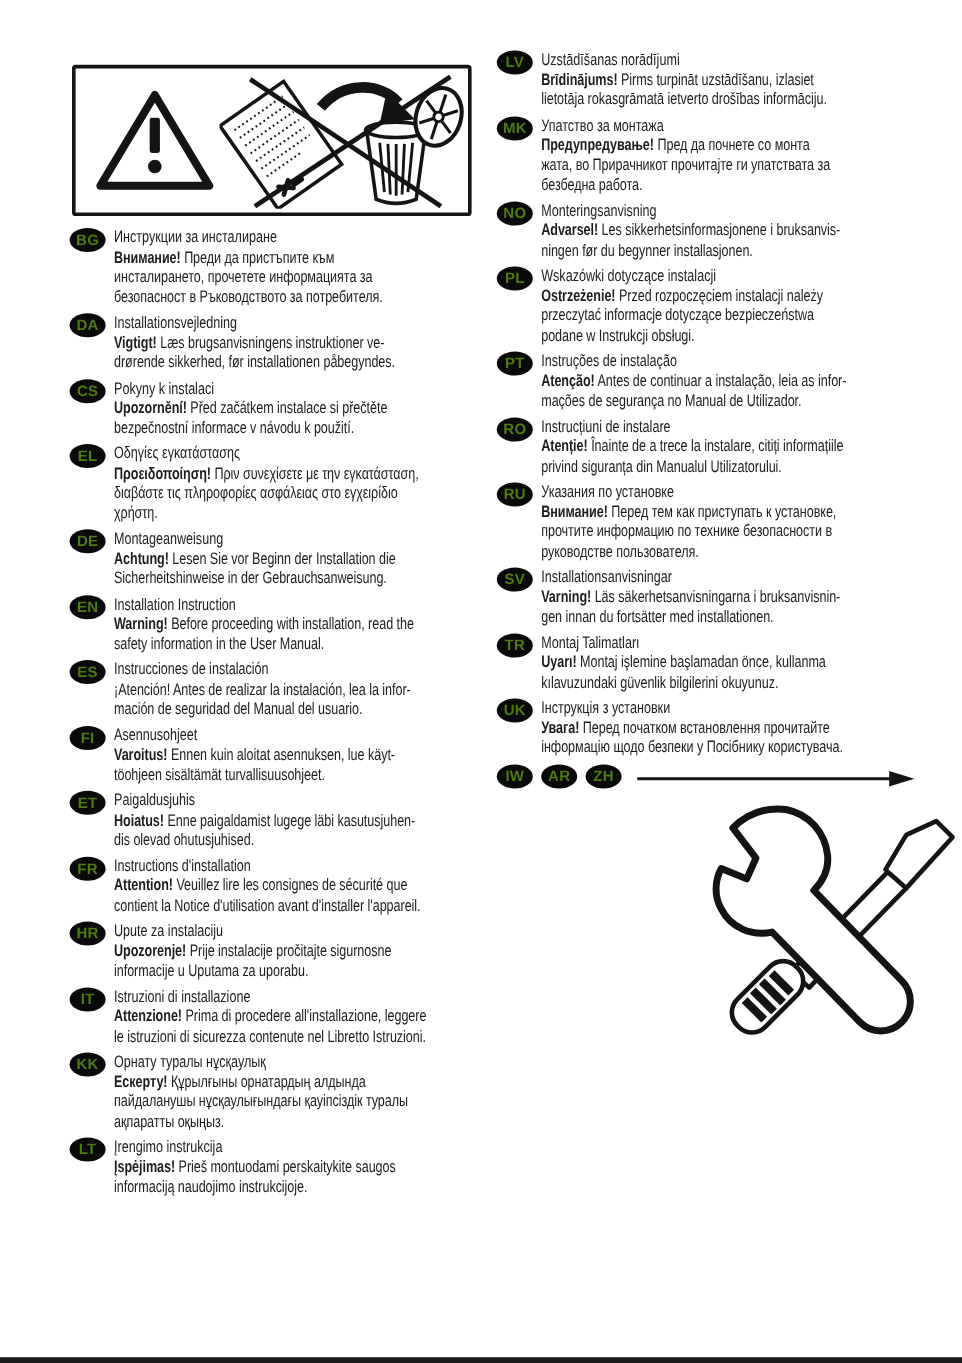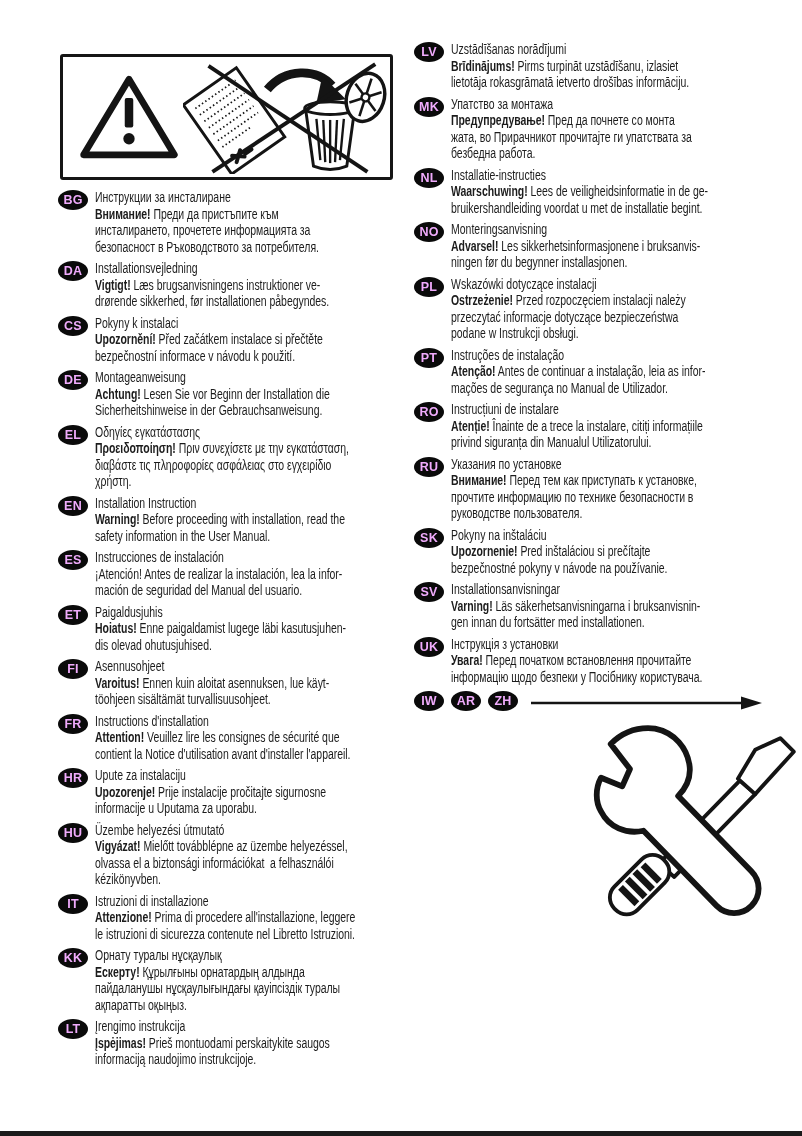--- a/index.html
+++ b/index.html
@@ -16,21 +16,21 @@
     width:327px;height:120px;border:3px solid #151515;border-radius:3px;
     margin:14px 0 10px 2px;display:flex;align-items:center;background:#fff;
   }
   .warning-box .tri{margin-left:14px}
   .warning-box .scene{margin-left:2px}
 
   
   .lang-item{position:relative;padding-left:37px;margin-bottom:5px;min-height:20px}
   .badge{
     display:inline-flex;align-items:center;justify-content:center;
-    background:#0a0a0a;color:#f0abfc;font-weight:bold;font-size:12.5px;
+    background:#0a0a0a;color:#4d7c0f;font-weight:bold;font-size:12.5px;
     width:30px;height:20px;border-radius:50%;letter-spacing:.2px;flex:0 0 auto;
   }
   .lang-item > .badge{position:absolute;left:0;top:0}
   .txt{transform:scaleX(.76);transform-origin:0 0;width:131%}
   .title{font-size:13.8px;line-height:16.5px;white-space:pre}
   .body{font-size:13.8px;line-height:16.5px;margin:0;white-space:pre;letter-spacing:-.05px}
   .warn{font-weight:bold}
   .warn.normal{font-weight:normal}
 
   
@@ -116,91 +116,82 @@
   </div>
         <div class="lang-item">
     <span class="badge">CS</span>
     <div class="txt">
       <div class="title">Pokyny k instalaci</div>
       <p class="body"><b class="warn">Upozornění!</b><span> Před začátkem instalace si přečtěte
 bezpečnostní informace v návodu k použití.</span></p>
     </div>
   </div>
         <div class="lang-item">
-    <span class="badge">DE</span>
-    <div class="txt">
-      <div class="title">Montageanweisung</div>
-      <p class="body"><b class="warn">Achtung!</b><span> Lesen Sie vor Beginn der Installation die
-Sicherheitshinweise in der Gebrauchsanweisung.</span></p>
-    </div>
-  </div>
-        <div class="lang-item">
     <span class="badge">EL</span>
     <div class="txt">
       <div class="title">Οδηγίες εγκατάστασης</div>
       <p class="body"><b class="warn">Προειδοποίηση!</b><span> Πριν συνεχίσετε με την εγκατάσταση,
 διαβάστε τις πληροφορίες ασφάλειας στο εγχειρίδιο
 χρήστη.</span></p>
     </div>
   </div>
         <div class="lang-item">
+    <span class="badge">DE</span>
+    <div class="txt">
+      <div class="title">Montageanweisung</div>
+      <p class="body"><b class="warn">Achtung!</b><span> Lesen Sie vor Beginn der Installation die
+Sicherheitshinweise in der Gebrauchsanweisung.</span></p>
+    </div>
+  </div>
+        <div class="lang-item">
     <span class="badge">EN</span>
     <div class="txt">
       <div class="title">Installation Instruction</div>
       <p class="body"><b class="warn">Warning!</b><span> Before proceeding with installation, read the
 safety information in the User Manual.</span></p>
     </div>
   </div>
         <div class="lang-item">
     <span class="badge">ES</span>
     <div class="txt">
       <div class="title">Instrucciones de instalación</div>
       <p class="body"><b class="warn normal">¡Atención!</b><span> Antes de realizar la instalación, lea la infor-
 mación de seguridad del Manual del usuario.</span></p>
     </div>
   </div>
         <div class="lang-item">
+    <span class="badge">FI</span>
+    <div class="txt">
+      <div class="title">Asennusohjeet</div>
+      <p class="body"><b class="warn">Varoitus!</b><span> Ennen kuin aloitat asennuksen, lue käyt-
+töohjeen sisältämät turvallisuusohjeet.</span></p>
+    </div>
+  </div>
+        <div class="lang-item">
     <span class="badge">ET</span>
     <div class="txt">
       <div class="title">Paigaldusjuhis</div>
       <p class="body"><b class="warn">Hoiatus!</b><span> Enne paigaldamist lugege läbi kasutusjuhen-
 dis olevad ohutusjuhised.</span></p>
     </div>
   </div>
         <div class="lang-item">
-    <span class="badge">FI</span>
-    <div class="txt">
-      <div class="title">Asennusohjeet</div>
-      <p class="body"><b class="warn">Varoitus!</b><span> Ennen kuin aloitat asennuksen, lue käyt-
-töohjeen sisältämät turvallisuusohjeet.</span></p>
-    </div>
-  </div>
-        <div class="lang-item">
     <span class="badge">FR</span>
     <div class="txt">
       <div class="title">Instructions d'installation</div>
       <p class="body"><b class="warn">Attention!</b><span> Veuillez lire les consignes de sécurité que
 contient la Notice d'utilisation avant d'installer l'appareil.</span></p>
     </div>
   </div>
         <div class="lang-item">
     <span class="badge">HR</span>
     <div class="txt">
       <div class="title">Upute za instalaciju</div>
       <p class="body"><b class="warn">Upozorenje!</b><span> Prije instalacije pročitajte sigurnosne
 informacije u Uputama za uporabu.</span></p>
-    </div>
-  </div>
-        <div class="lang-item">
-    <span class="badge">HU</span>
-    <div class="txt">
-      <div class="title">Üzembe helyezési útmutató</div>
-      <p class="body"><b class="warn">Vigyázat!</b><span> Mielőtt továbblépne az üzembe helyezéssel,
-olvassa el a biztonsági információkat  a felhasználói
-kézikönyvben.</span></p>
     </div>
   </div>
         <div class="lang-item">
     <span class="badge">IT</span>
     <div class="txt">
       <div class="title">Istruzioni di installazione</div>
       <p class="body"><b class="warn">Attenzione!</b><span> Prima di procedere all'installazione, leggere
 le istruzioni di sicurezza contenute nel Libretto Istruzioni.</span></p>
     </div>
   </div>
@@ -237,28 +228,20 @@
         <div class="lang-item">
     <span class="badge">MK</span>
     <div class="txt">
       <div class="title">Упатство за монтажа</div>
       <p class="body"><b class="warn">Предупредување!</b><span> Пред да почнете со монта
 жата, во Прирачникот прочитајте ги упатствата за
 безбедна работа.</span></p>
     </div>
   </div>
         <div class="lang-item">
-    <span class="badge">NL</span>
-    <div class="txt">
-      <div class="title">Installatie-instructies</div>
-      <p class="body"><b class="warn">Waarschuwing!</b><span> Lees de veiligheidsinformatie in de ge-
-bruikershandleiding voordat u met de installatie begint.</span></p>
-    </div>
-  </div>
-        <div class="lang-item">
     <span class="badge">NO</span>
     <div class="txt">
       <div class="title">Monteringsanvisning</div>
       <p class="body"><b class="warn">Advarsel!</b><span> Les sikkerhetsinformasjonene i bruksanvis-
 ningen før du begynner installasjonen.</span></p>
     </div>
   </div>
         <div class="lang-item">
     <span class="badge">PL</span>
     <div class="txt">
@@ -287,33 +270,33 @@
         <div class="lang-item">
     <span class="badge">RU</span>
     <div class="txt">
       <div class="title">Указания по установке</div>
       <p class="body"><b class="warn">Внимание!</b><span> Перед тем как приступать к установке,
 прочтите информацию по технике безопасности в
 руководстве пользователя.</span></p>
     </div>
   </div>
         <div class="lang-item">
-    <span class="badge">SK</span>
-    <div class="txt">
-      <div class="title">Pokyny na inštaláciu</div>
-      <p class="body"><b class="warn">Upozornenie!</b><span> Pred inštaláciou si prečítajte
-bezpečnostné pokyny v návode na používanie.</span></p>
-    </div>
-  </div>
-        <div class="lang-item">
     <span class="badge">SV</span>
     <div class="txt">
       <div class="title">Installationsanvisningar</div>
       <p class="body"><b class="warn">Varning!</b><span> Läs säkerhetsanvisningarna i bruksanvisnin-
 gen innan du fortsätter med installationen.</span></p>
+    </div>
+  </div>
+        <div class="lang-item">
+    <span class="badge">TR</span>
+    <div class="txt">
+      <div class="title">Montaj Talimatları</div>
+      <p class="body"><b class="warn">Uyarı!</b><span> Montaj işlemine başlamadan önce, kullanma
+kılavuzundaki güvenlik bilgilerini okuyunuz.</span></p>
     </div>
   </div>
         <div class="lang-item">
     <span class="badge">UK</span>
     <div class="txt">
       <div class="title">Інструкція з установки</div>
       <p class="body"><b class="warn">Увага!</b><span> Перед початком встановлення прочитайте
 інформацію щодо безпеки у Посібнику користувача.</span></p>
     </div>
   </div>

